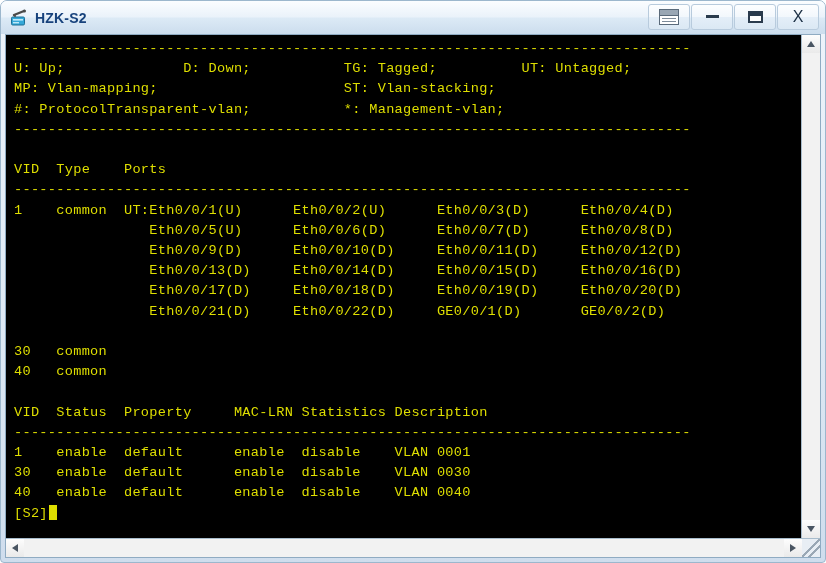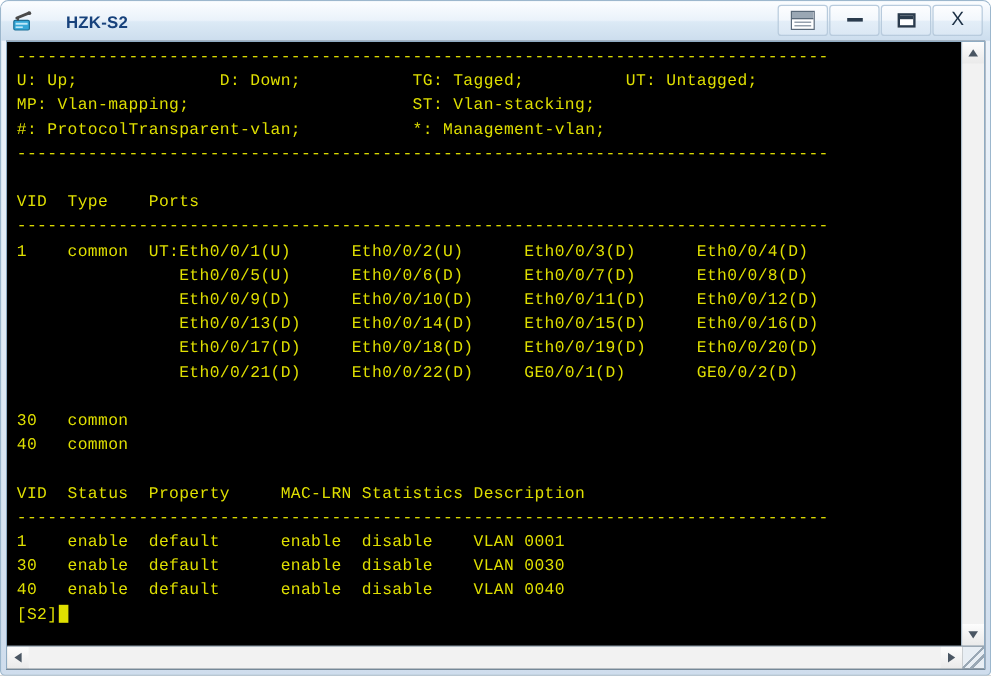--- a/index.html
+++ b/index.html
@@ -31,21 +31,20 @@
   
   .titlebar {
     position: relative;
     height: 33px;
     flex: 0 0 33px;
     display: flex;
     align-items: center;
     padding-left: 8px;
     background: linear-gradient(to bottom, #fbfdff 0%, #eaf2fa 48%, #dceaf6 52%, #ccdded 100%);
     border-radius: 6px 6px 0 0;
-    gap: 20px;
   }
   .title-icon {
     width: 20px;
     height: 20px;
     margin-right: 6px;
     flex: 0 0 20px;
     position: relative;
   }
   .title-text {
     font-size: 14px;

